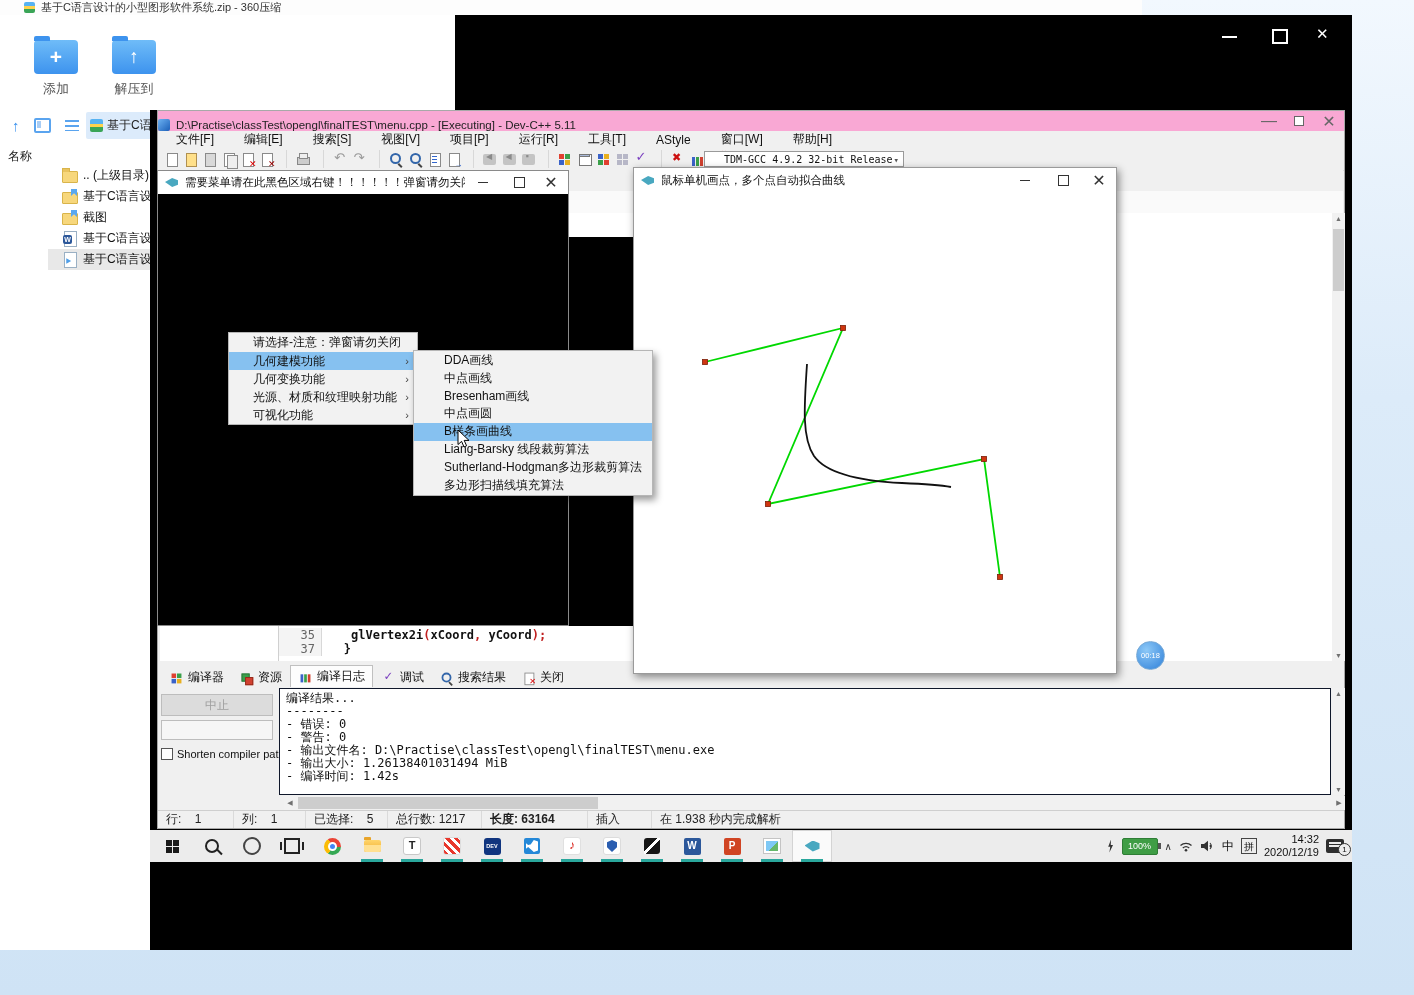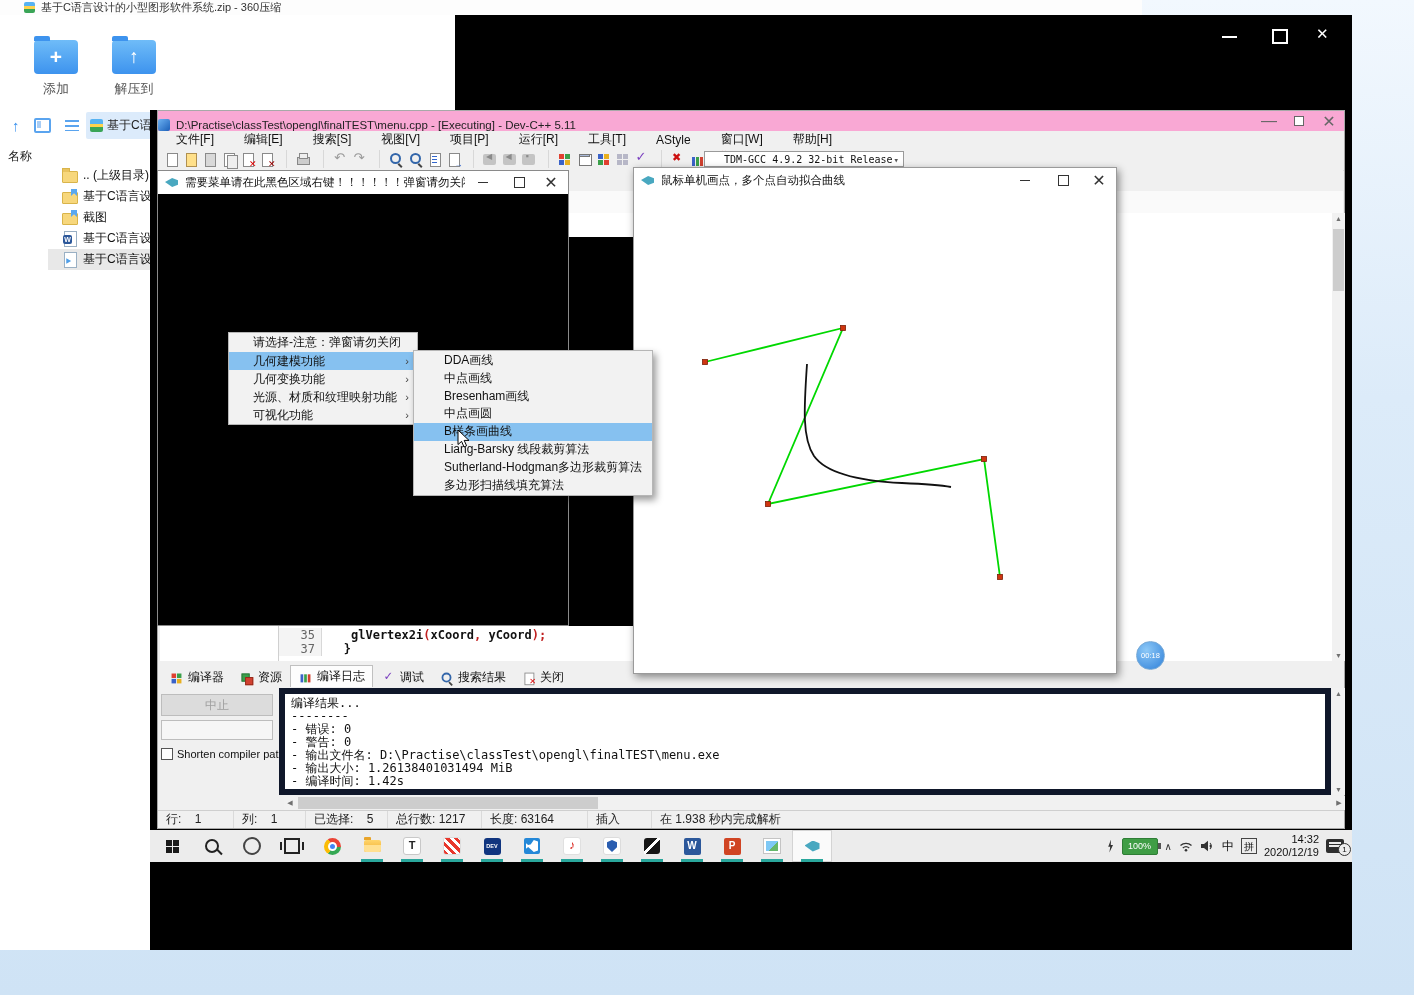--- a/index.html
+++ b/index.html
@@ -134,33 +134,33 @@
   .btab{display:inline-flex;align-items:center;height:19px;padding:0 7px;margin-right:1px;font-size:12px;color:#111;gap:4px;}
   .btab.active{background:#fdfdfd;border:1px solid #c0c0c0;border-bottom:none;height:21px;}
   .btab .ti{width:15px;height:14px;transform:scale(.9);}
   .dc-bottom-left{position:absolute;left:2px;top:577px;width:118px;height:108px;}
   .abort-btn{position:absolute;left:1px;top:6px;width:110px;height:20px;background:#dcdcdc;border:1px solid #bdbdbd;
     color:#a0a0a0;font-size:12px;text-align:center;line-height:20px;}
   .prog{position:absolute;left:1px;top:32px;width:110px;height:18px;background:#f6f6f6;border:1px solid #bdbdbd;}
   .chkrow{position:absolute;left:1px;top:60px;display:flex;align-items:center;gap:4px;}
   .chk{width:10px;height:10px;border:1px solid #555;background:#fff;flex:0 0 10px;}
   .chklbl{font-size:11px;color:#111;white-space:nowrap;}
-  .dc-log{position:absolute;left:121px;top:577px;width:1052px;height:107px;background:#fff;border:6px solid #0f172a;
+  .dc-log{position:absolute;left:121px;top:577px;width:1052px;height:107px;background:#fff;border:1px solid #0f172a;
     box-sizing:border-box;padding:3px 6px;overflow:hidden;}
   .logline{font-family:"DejaVu Sans Mono",monospace;font-size:12px;line-height:13px;color:#111;white-space:pre;}
   .dc-logscroll{position:absolute;left:1174px;top:577px;width:13px;height:107px;background:#f1f1f1;}
   .dc-logscroll .arr{position:absolute;left:0;width:13px;text-align:center;font-size:7px;color:#707070;}
   .dc-hscroll{position:absolute;left:126px;top:685px;width:1061px;height:14px;background:#f1f1f1;}
   .dc-hscroll .arr{position:absolute;top:0;height:14px;line-height:14px;font-size:7px;color:#707070;width:12px;text-align:center;}
   .hthumb{position:absolute;left:14px;top:1px;width:300px;height:12px;background:#cdcdcd;}
   .dc-status{position:absolute;left:0;bottom:0;right:0;height:17px;background:#f0f0f0;border-top:1px solid #cfcfcf;
     display:flex;align-items:center;}
   .seg{font-size:12px;color:#222;white-space:pre;padding-left:8px;border-right:1px solid #dadada;height:17px;line-height:17px;box-sizing:border-box;}
   .seg:nth-child(1){width:76px;}.seg:nth-child(2){width:72px;}.seg:nth-child(3){width:82px;}
-  .seg:nth-child(4){width:94px;}.seg:nth-child(5){width:106px;}.seg:nth-child(6){width:64px;}
+  .seg:nth-child(4){width:94px;}.seg:nth-child(5){width:106px;font-weight:bold;}.seg:nth-child(6){width:64px;}
   .seg:nth-child(7){border-right:none;flex:1;}
 
   
   .console-patch{left:568px;top:237px;width:65px;height:389px;background:#000;}
 
   
   .gw-title{position:absolute;left:0;top:0;right:0;background:#fff;display:flex;align-items:center;
     font-size:11.5px;color:#111;padding-left:7px;}
   .glut-ic{width:13px;height:9px;margin-right:7px;flex:0 0 13px;background:#49a8c0;
     clip-path:polygon(0 45%,55% 0,100% 25%,100% 75%,55% 100%);}

